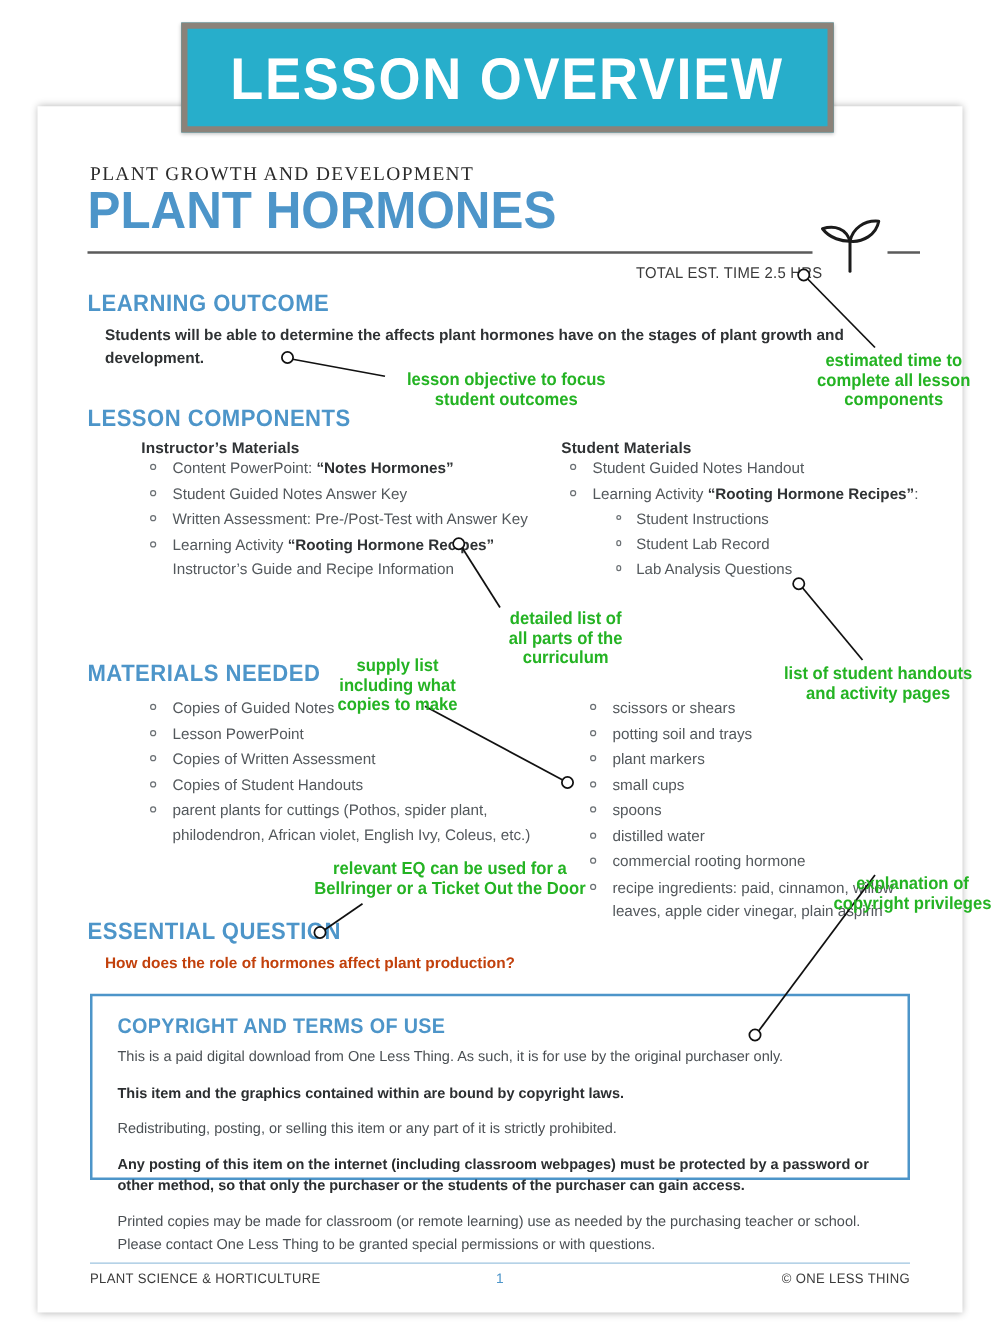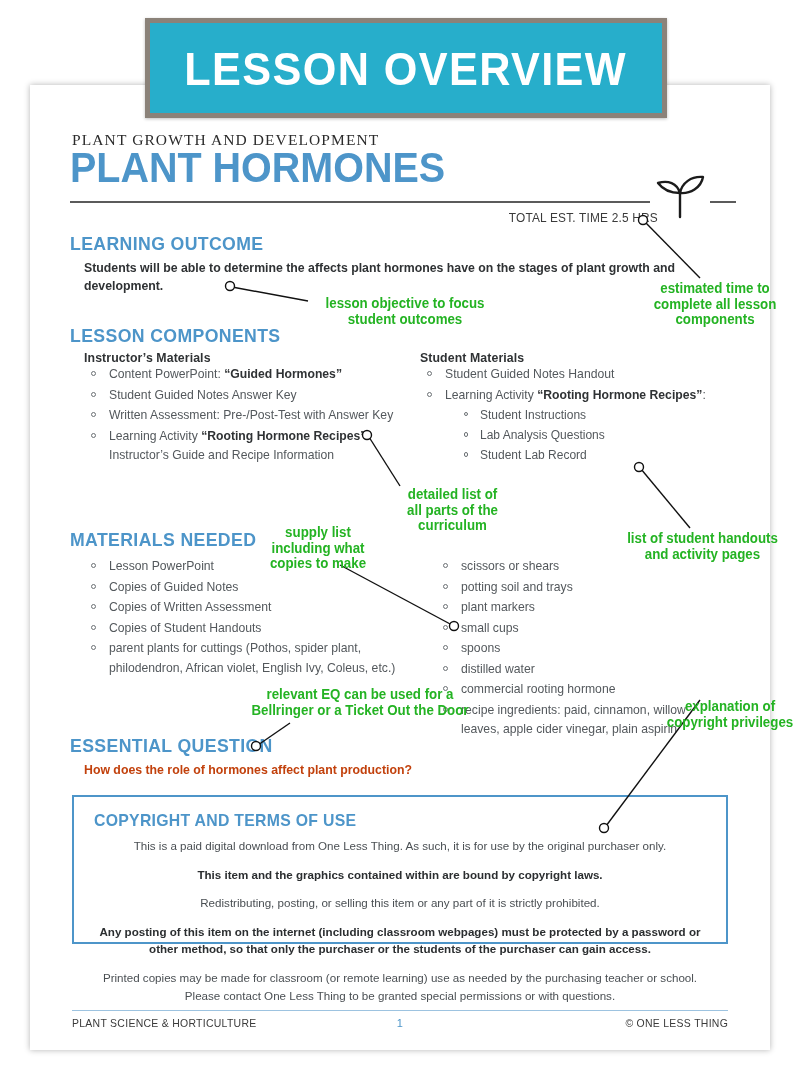--- a/index.html
+++ b/index.html
@@ -27,21 +27,21 @@
     box-shadow: 0 0 6px rgba(0,0,0,0.30);
     overflow: hidden;
   }
 
   
   #banner {
     position: absolute;
     left: 145px;
     top: 18px;
     width: 522px;
-    height: 100px;
+    height: 88px;
     background: #27aecb;
     border: 5px solid #8b8279;
     box-sizing: border-box;
     display: flex;
     align-items: center;
     justify-content: center;
     z-index: 40;
     box-shadow: 0 1px 3px rgba(0,0,0,0.25);
   }
   #banner .banner-text {
@@ -183,21 +183,21 @@
   ul.b.sub li { padding-left: 24px; font-size: 12.0px; }
   ul.b.sub li::before {
     left: 8px;
     top: 6px;
     width: 4.4px;
     height: 4.4px;
     border-width: 1.2px;
   }
   .in-bold { font-weight: bold; color: #2f3234; }
 
-  .col { position: absolute; }
+  .col { position: absolute; margin-left: 29px; }
 
   
   #copyright-box {
     position: absolute;
     left: 42px;
     top: 710px;
     width: 656px;
     height: 149px;
     border: 2px solid #4d95c9;
     box-sizing: border-box;
@@ -213,21 +213,20 @@
     color: #4d95c9;
     transform: scaleX(0.93);
     transform-origin: left center;
     white-space: nowrap;
   }
   #copyright-box .cp-body {
     position: absolute;
     left: 20px;
     top: 40px;
     width: 612px;
-    text-align: center;
   }
   #copyright-box .cp-body p {
     margin: 0 0 11px 0;
     font-family: "Liberation Sans", sans-serif;
     font-size: 11.6px;
     color: #4a4f53;
     line-height: 1.52;
   }
   #copyright-box .cp-body p.b { font-weight: bold; color: #2b2e30; }
 
@@ -298,46 +297,46 @@
     <div class="est-time">TOTAL EST. TIME 2.5 HRS</div>
 
     <div class="section-head" style="left:40px; top:148px;">LEARNING OUTCOME</div>
     <div class="outcome">Students will be able to determine the affects plant hormones have on the stages of plant growth and development.</div>
 
     <div class="section-head" style="left:40px; top:240px;">LESSON COMPONENTS</div>
 
     <div class="col" style="left:54px; top:266px; width:330px;">
       <div class="sub-head">Instructor’s Materials</div>
       <ul class="b" id="instructor-list">
-          <li>Content PowerPoint: <span class="in-bold">“Guided Hormones”</span></li>
+          <li>Content PowerPoint: <span class="in-bold">“Notes Hormones”</span></li>
           <li>Student Guided Notes Answer Key</li>
           <li>Written Assessment: Pre-/Post-Test with Answer Key</li>
           <li>Learning Activity <span class="in-bold">“Rooting Hormone Recipes”</span> Instructor’s Guide and Recipe Information</li>
         </ul>
     </div>
 
     <div class="col" style="left:390px; top:266px; width:300px;">
       <div class="sub-head">Student Materials</div>
       <ul class="b" id="student-list">
           <li>Student Guided Notes Handout</li>
           <li>Learning Activity <span class="in-bold">“Rooting Hormone Recipes”</span>:</li>
         </ul>
       <ul class="b sub" id="student-sublist" style="margin-left:36px;">
           <li>Student Instructions</li>
+          <li>Student Lab Record</li>
           <li>Lab Analysis Questions</li>
-          <li>Student Lab Record</li>
         </ul>
     </div>
 
     <div class="section-head" style="left:40px; top:444px;">MATERIALS NEEDED</div>
 
     <div class="col" style="left:54px; top:472px; width:330px;">
       <ul class="b" id="materials-left">
+          <li>Copies of Guided Notes</li>
           <li>Lesson PowerPoint</li>
-          <li>Copies of Guided Notes</li>
           <li>Copies of Written Assessment</li>
           <li>Copies of Student Handouts</li>
           <li>parent plants for cuttings (Pothos, spider plant, philodendron, African violet, English Ivy, Coleus, etc.)</li>
         </ul>
     </div>
     <div class="col" style="left:406px; top:472px; width:290px;">
       <ul class="b" id="materials-right">
           <li>scissors or shears</li>
           <li>potting soil and trays</li>
           <li>plant markers</li>

